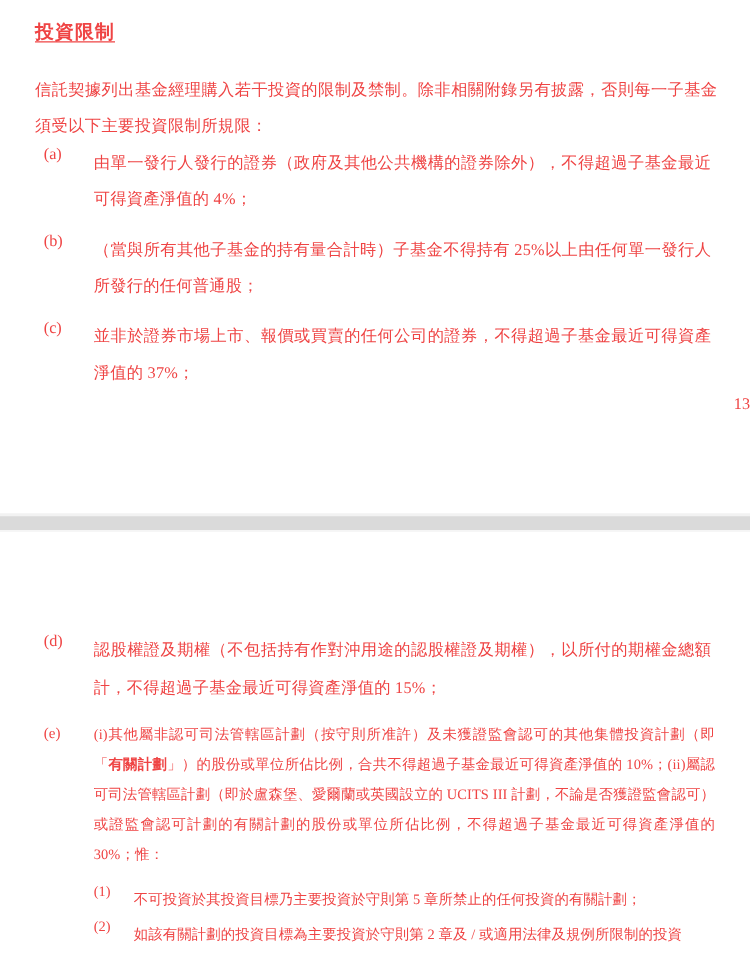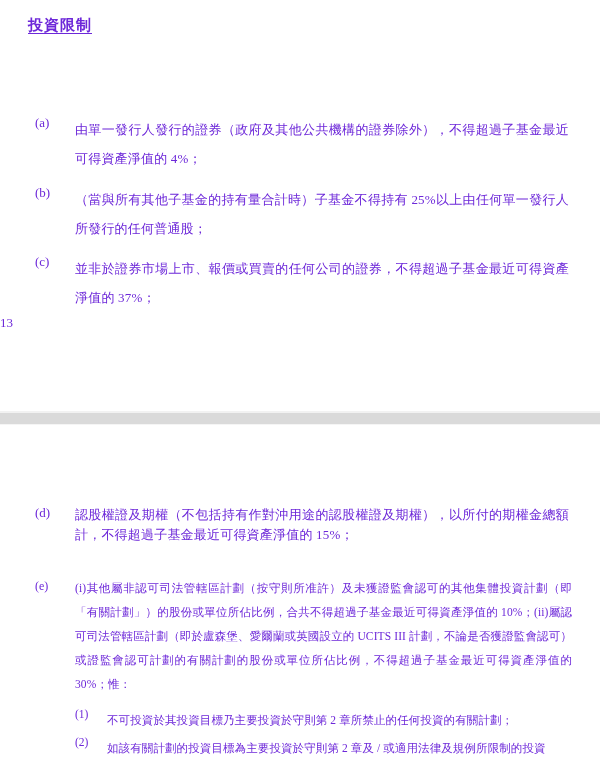--- a/index.html
+++ b/index.html
@@ -53,35 +53,35 @@
     width: 494px;
     font-size: 13px;
     letter-spacing: 0.2px;
     line-height: 29px;
     text-align: justify;
   }
   .item-a { top: 115px; }
   .item-b { top: 185px; }
   .item-c { top: 254px; }
   .item-d { top: 505px; }
-  .item-d .itext { line-height: 20px; }
+  .item-d .itext { line-height: 30px; }
   .item-e { top: 576px; }
   .item-e .ilabel { font-size: 12px; top: 3px; }
   .item-e .itext {
     width: 497px;
     font-size: 11.5px;
     letter-spacing: 0.1px;
     line-height: 24px;
   }
   .page-number {
     position: absolute;
     left: 0;
     top: 315px;
     width: 100%;
-    text-align: left;
+    text-align: right;
     font-size: 13px;
   }
   .page-separator {
     position: absolute;
     left: 0;
     top: 411px;
     width: 600px;
     height: 14px;
     box-sizing: border-box;
     border-top: 2px solid #f2f2f2;
@@ -100,29 +100,30 @@
     font-size: 11.5px;
   }
   .subitem .stext {
     margin-left: 32px;
     font-size: 11.5px;
     letter-spacing: 0.1px;
     line-height: 24px;
   }
   .subitem-1 { top: 708px; }
   .subitem-2 { top: 736px; }
-  b.defined-term { font-weight: normal; }
+  b.defined-term { font-weight: bold; }
 </style>
 </head>
 <body>
 
-<div class="sheet" style="background: rgb(255, 255, 255); color: #6d28d9;">
+<div class="sheet" style="background: rgb(255, 255, 255); color: #ef4444;">
 
   <h1 class="doc-title">投資限制</h1>
 
+  <p class="intro">信託契據列出基金經理購入若干投資的限制及禁制。除非相關附錄另有披露，否則每一子基金須受以下主要投資限制所規限：</p>
 
   <div class="item item-a">
     <span class="ilabel">(a)</span>
     <div class="itext">由單一發行人發行的證券（政府及其他公共機構的證券除外），不得超過子基金最近可得資產淨值的 4%；</div>
   </div>
 
   <div class="item item-b">
     <span class="ilabel">(b)</span>
     <div class="itext">（當與所有其他子基金的持有量合計時）子基金不得持有 25%以上由任何單一發行人所發行的任何普通股；</div>
   </div>
@@ -141,21 +142,21 @@
     <div class="itext">認股權證及期權（不包括持有作對沖用途的認股權證及期權），以所付的期權金總額計，不得超過子基金最近可得資產淨值的 15%；</div>
   </div>
 
   <div class="item item-e">
     <span class="ilabel">(e)</span>
     <div class="itext"><span>(i)其他屬非認可司法管轄區計劃（按守則所准許）及未獲證監會認可的其他集體投資計劃（即「</span><b class="defined-term">有關計劃</b><span>」）的股份或單位所佔比例，合共不得超過子基金最近可得資產淨值的 10%；(ii)屬認可司法管轄區計劃（即於盧森堡、愛爾蘭或英國設立的 UCITS III 計劃，不論是否獲證監會認可）或證監會認可計劃的有關計劃的股份或單位所佔比例，不得超過子基金最近可得資產淨值的 30%；惟：</span></div>
   </div>
 
   <div class="subitem subitem-1">
     <span class="slabel">(1)</span>
-    <div class="stext">不可投資於其投資目標乃主要投資於守則第 2 章所禁止的任何投資的有關計劃；</div>
+    <div class="stext">不可投資於其投資目標乃主要投資於守則第 5 章所禁止的任何投資的有關計劃；</div>
   </div>
 
   <div class="subitem subitem-2">
     <span class="slabel">(2)</span>
     <div class="stext">如該有關計劃的投資目標為主要投資於守則第 2 章及 / 或適用法律及規例所限制的投資</div>
   </div>
 
 </div>
 
 </body></html>

